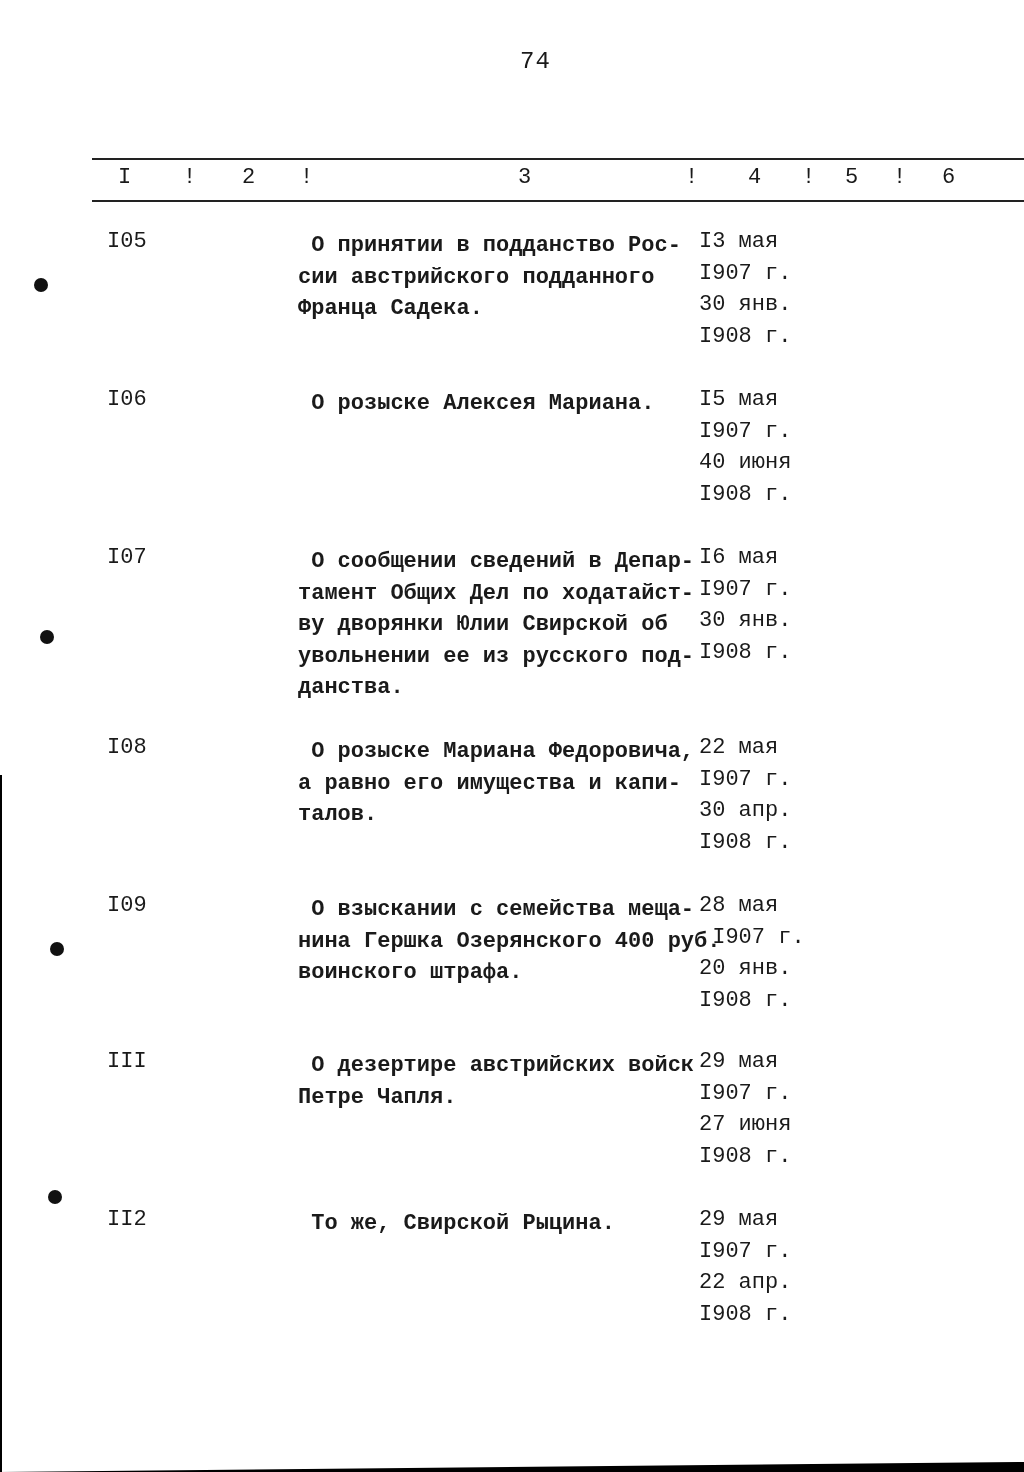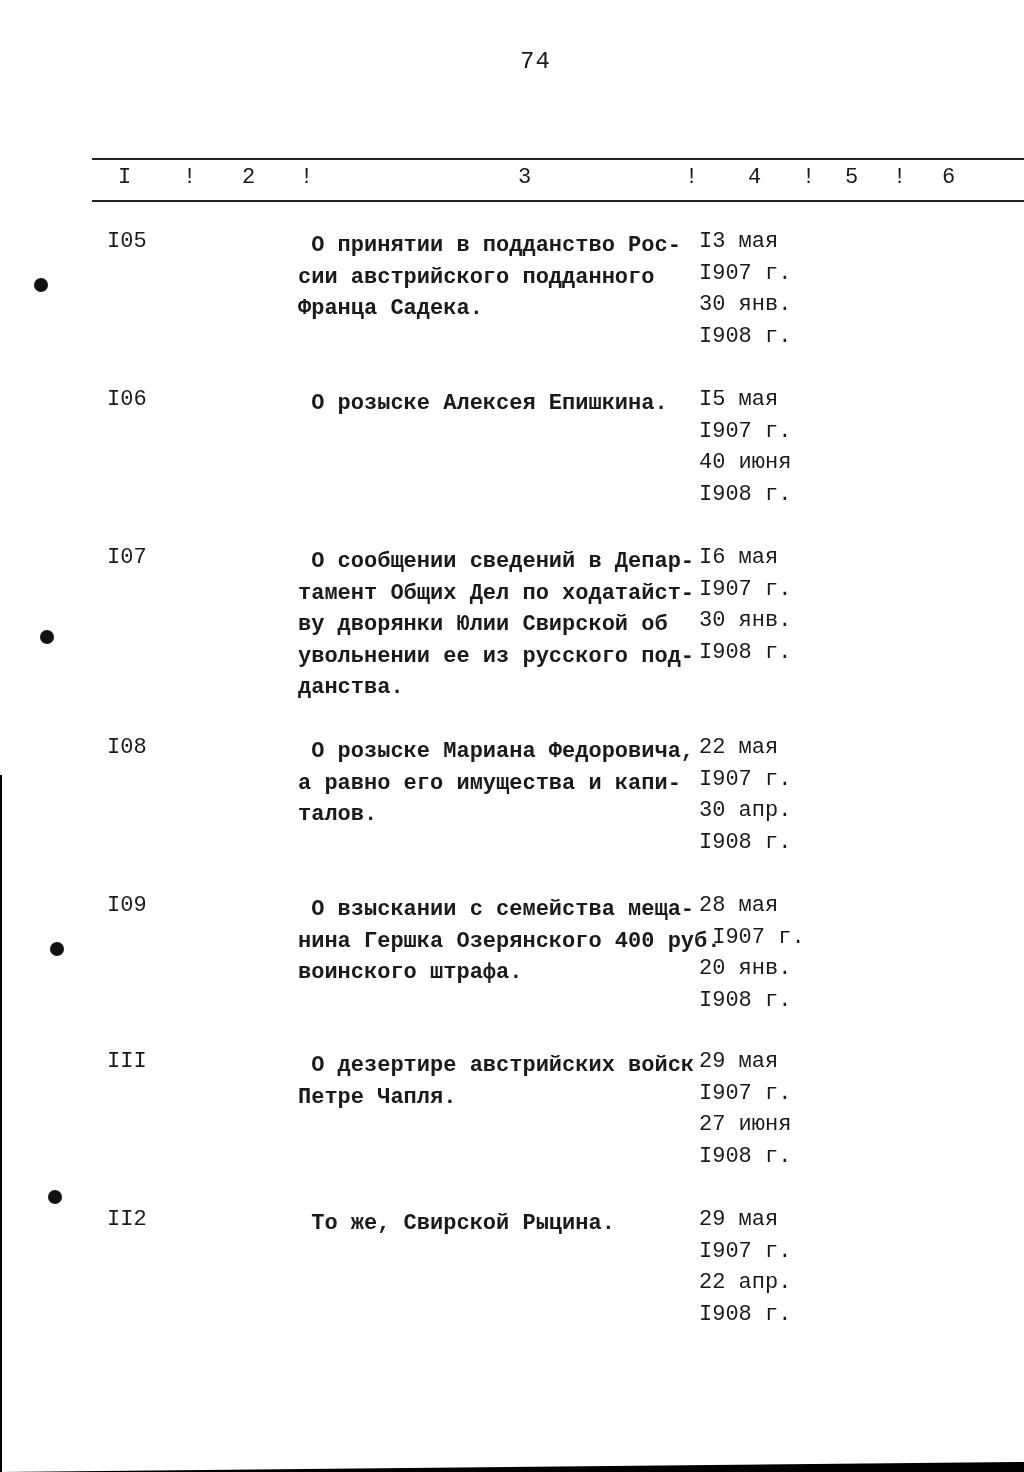--- a/index.html
+++ b/index.html
@@ -123,21 +123,21 @@
 сии австрийского подданного
 Франца Садека.</div>
     <div class="dates">I3 мая
 I907 г.
 30 янв.
 I908 г.</div>
   </div>
 
   <div class="entry" style="top:384px">
     <div class="num">I06</div>
-    <div class="desc"> О розыске Алексея Епишкина.</div>
+    <div class="desc"> О розыске Алексея Мариана.</div>
     <div class="dates">I5 мая
 I907 г.
 40 июня
 I908 г.</div>
   </div>
 
   <div class="entry" style="top:542px">
     <div class="num">I07</div>
     <div class="desc"> О сообщении сведений в Депар-
 тамент Общих Дел по ходатайст-

